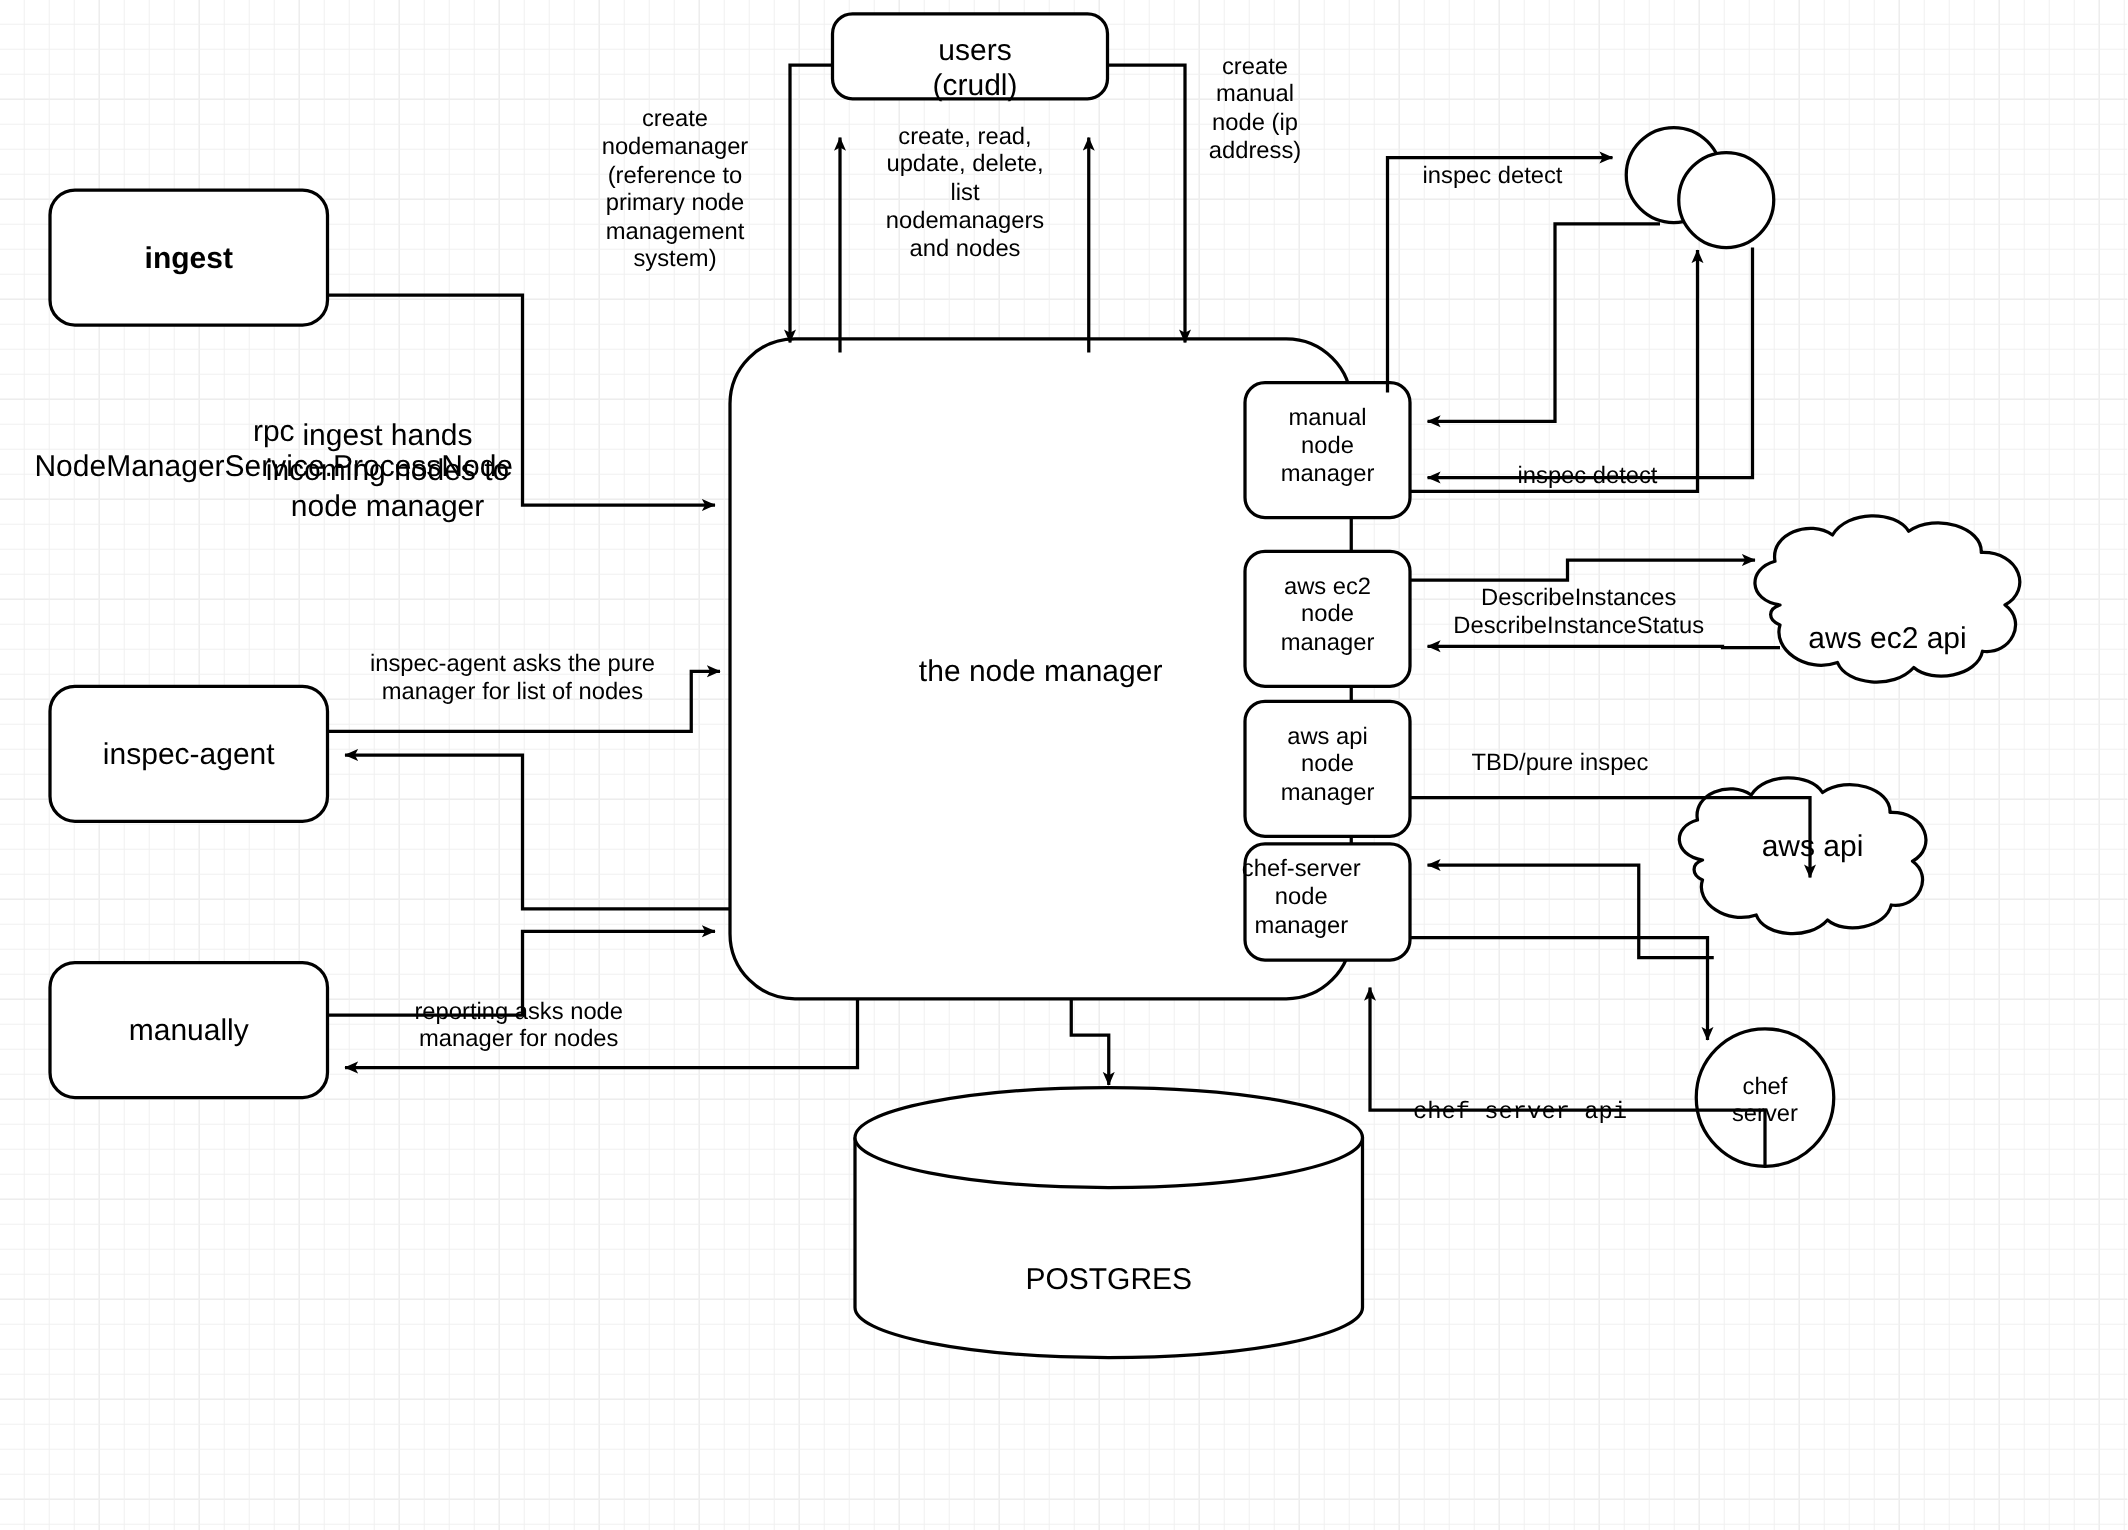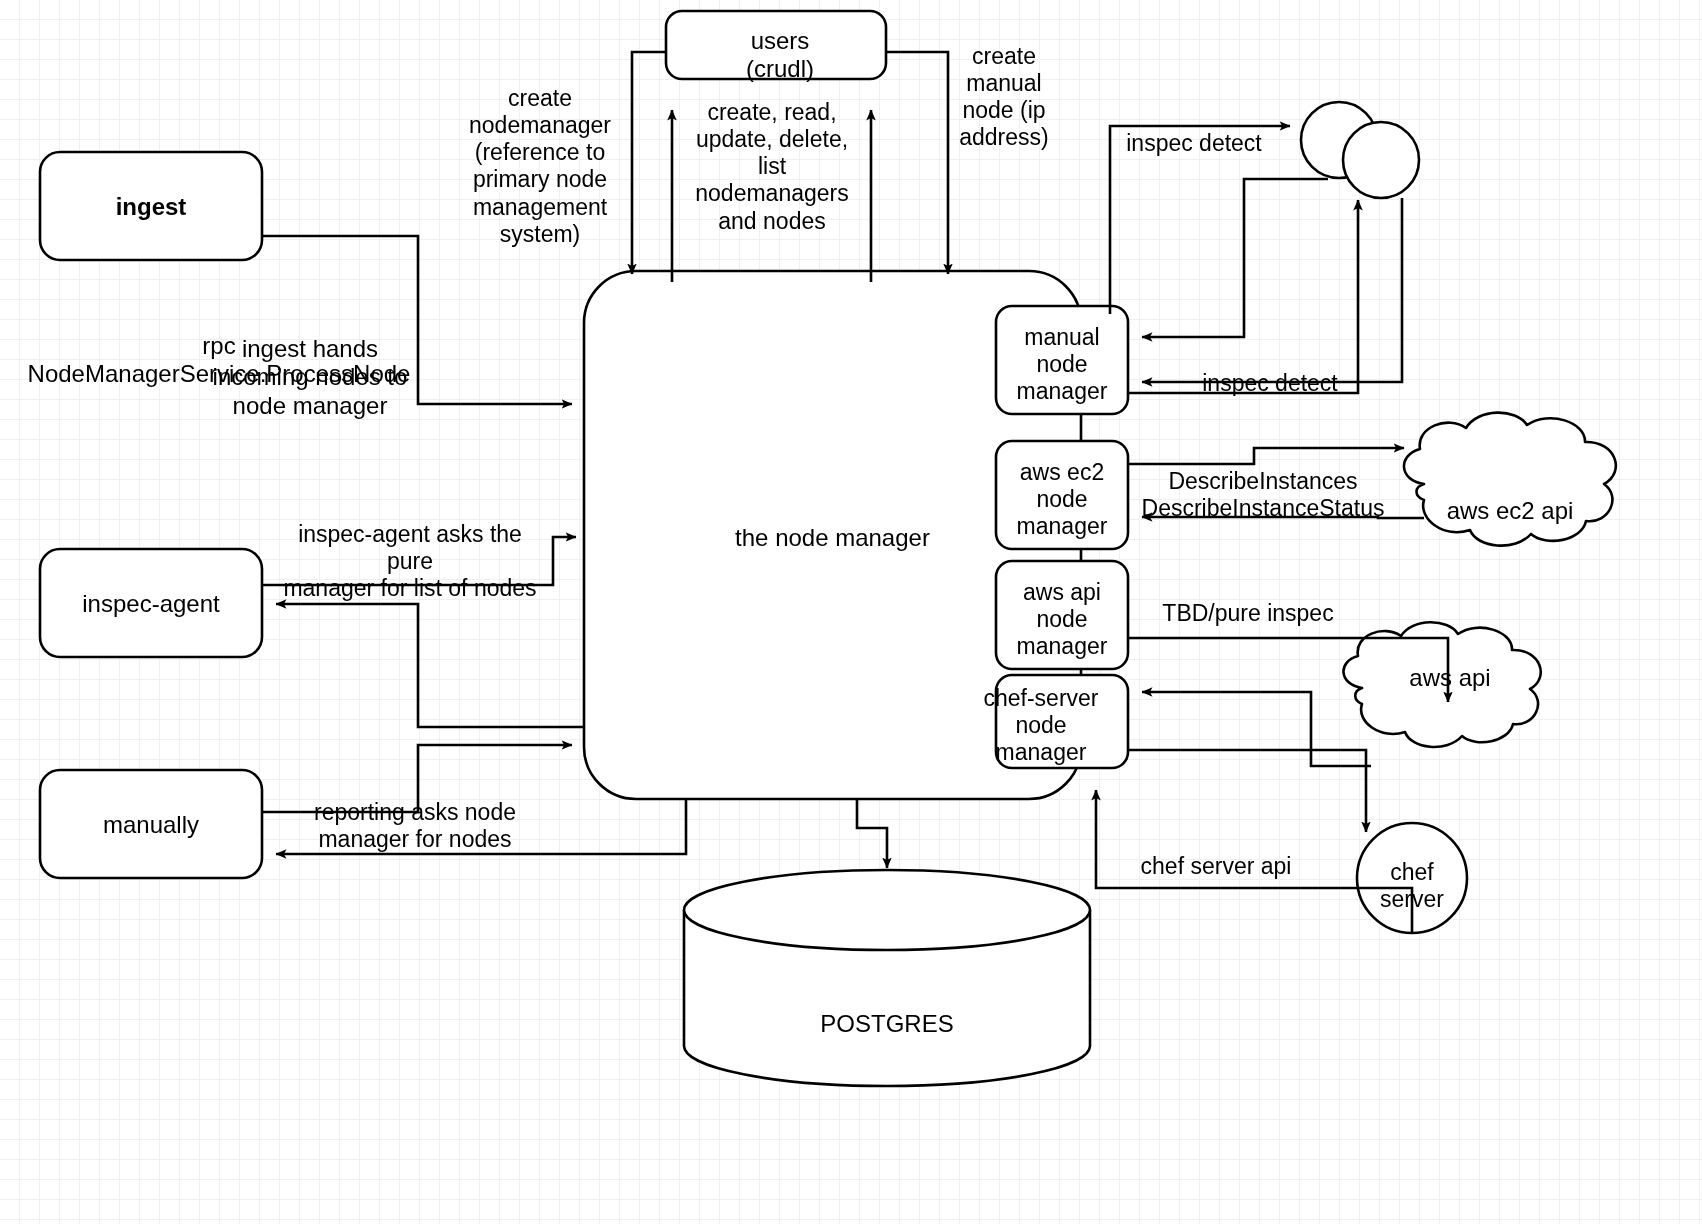--- a/index.html
+++ b/index.html
@@ -41,21 +41,21 @@
   }
   .edge-label {
     position: absolute;
     text-align: center;
     color: #000000;
     font-family: "Liberation Sans", sans-serif;
     line-height: 1.18;
     white-space: pre-line;
     pointer-events: none;
   }
-  .fs23 { font-size: 23px; }
+  .fs23 { font-size: 19px; }
   .fs24 { font-size: 24px; }
 </style>
 </head>
 <body>
 
 <div id="canvas">
 
   <svg id="diagram-svg" viewBox="0 0 1702 1224" xmlns="http://www.w3.org/2000/svg">
     <defs>
       <marker id="arrow" markerWidth="12" markerHeight="12" refX="10.5" refY="5" orient="auto" markerUnits="userSpaceOnUse">
@@ -220,21 +220,21 @@
 
   <div class="edge-label fs23" style="left:1104px; top:130px; width:180px;">inspec detect</div>
 
   <div class="edge-label fs23" style="left:1180px; top:370px; width:180px;">inspec detect</div>
 
   <div class="edge-label fs23" style="left:1134px; top:468px; width:258px;">DescribeInstances
 DescribeInstanceStatus</div>
 
   <div class="edge-label fs23" style="left:1150px; top:600px; width:196px;">TBD/pure inspec</div>
 
-  <div class="edge-label fs23" style="left:1118px; top:853px; width:196px;">chef server api</div>
+  <div class="edge-label fs23" style="left:1118px; top:878px; width:196px;font-family:Liberation Mono, monospace;">chef server api</div>
 
   <div class="edge-label fs23" style="left:272px; top:521px; width:276px;">inspec-agent asks the pure
 manager for list of nodes</div>
 
   <div class="edge-label fs23" style="left:300px; top:799px; width:230px;">reporting asks node
 manager for nodes</div>
 
 </div>
 
 </body></html>

